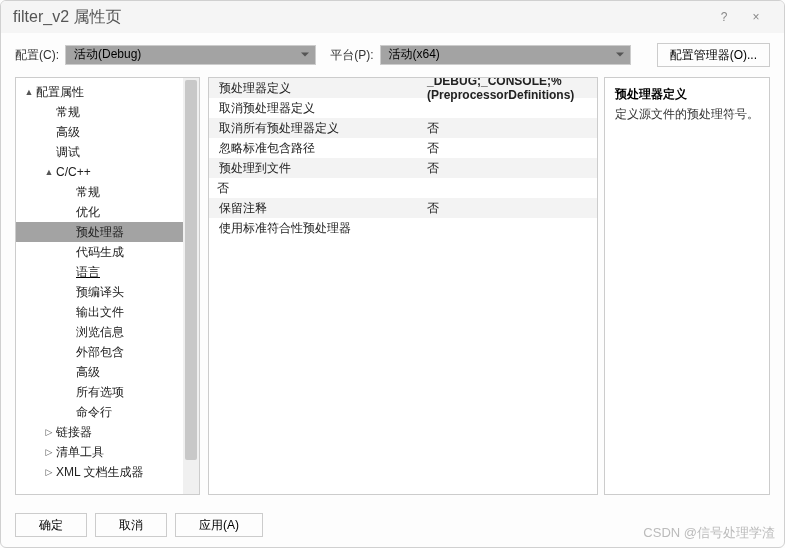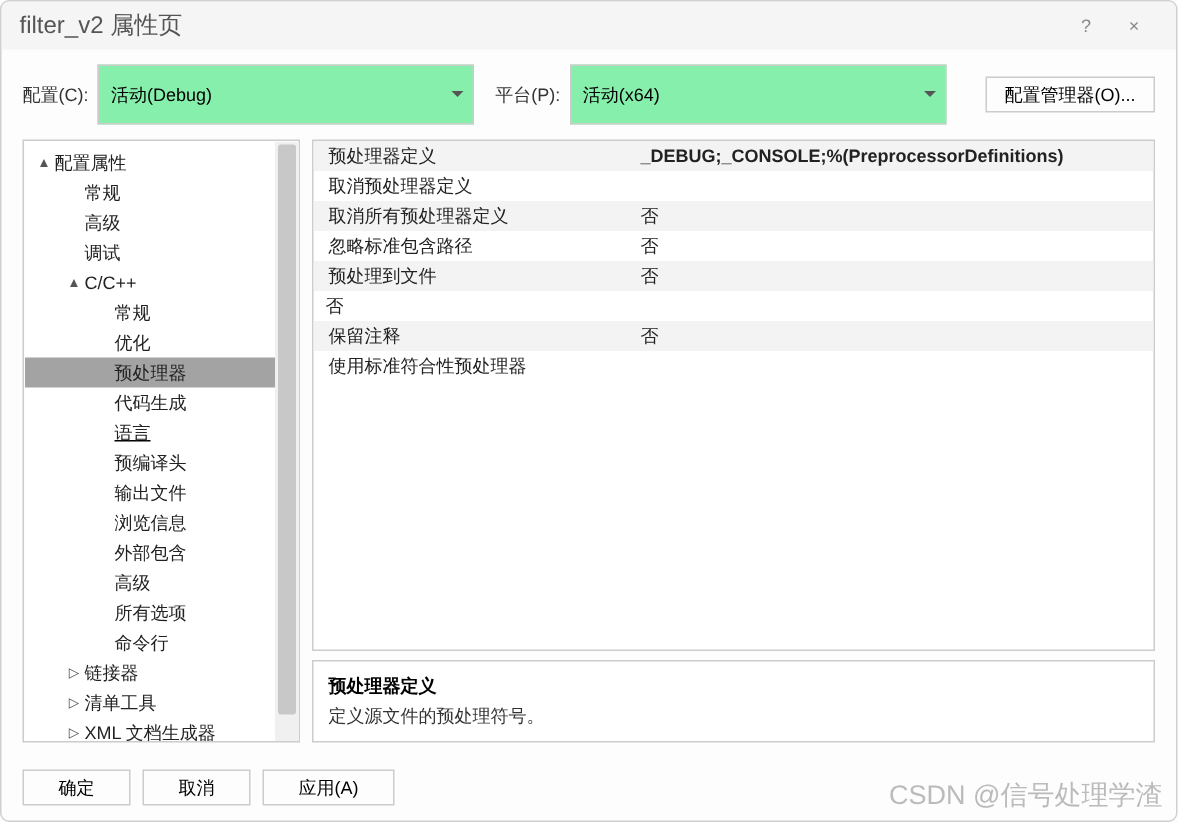--- a/index.html
+++ b/index.html
@@ -2,44 +2,44 @@
 <html><head>
   <meta charset="utf-8">
   <style>
     * { box-sizing: border-box; margin: 0; padding: 0; font-family: "Microsoft YaHei", "Segoe UI", sans-serif; font-size: 12px; }
     body { background: #fdfdfd; width: 785px; height: 548px; display: flex; flex-direction: column; border: 1px solid #d0d0d0; border-radius: 6px; overflow: hidden; }
     .titlebar { height: 32px; display: flex; align-items: center; padding: 0 12px; background: #f5f5f5; }
     .titlebar-title { flex: 1; color: #555; font-size: 16px; }
     .titlebar-btn { width: 32px; height: 32px; display: flex; align-items: center; justify-content: center; color: #888; }
     .config-row { display: flex; align-items: center; padding: 10px 14px; gap: 6px; }
     .config-row label { color: #333; }
-    .select { border: 1px solid #ccc; background: #86efac; height: 40px; padding: 0 20px 0 8px; display: flex; align-items: center; position: relative; }
+    .select { border: 1px solid #ccc; background: #a3a3a3; height: 20px; padding: 0 20px 0 8px; display: flex; position: relative; }
     .select::after { content: ""; position: absolute; right: 6px; top: 50%; transform: translateY(-30%); border: 4px solid transparent; border-top-color: #555; }
     .select-config { flex: 1; }
     .select-platform { flex: 1; }
     .btn { border: 1px solid #ccc; background: #fdfdfd; height: 24px; padding: 0 12px; display: flex; align-items: center; justify-content: center; cursor: pointer; }
     .main { flex: 1; display: flex; padding: 0 14px 8px 14px; gap: 8px; min-height: 0; }
     .tree-pane { width: 185px; border: 1px solid #ccc; background: #fff; overflow-y: auto; position: relative; }
     .tree { padding: 4px 0; }
     .tree-item { display: flex; align-items: center; height: 20px; padding-right: 8px; cursor: default; white-space: nowrap; }
     .tree-item.selected { background: #a3a3a3; }
     .tree-toggle { width: 14px; display: inline-flex; justify-content: center; color: #555; font-size: 9px; }
     .tree-label { color: #222; }
-    .right-pane { flex: 1; display: flex; flex-direction: column; gap: 6px; min-width: 0; }
+    .right-pane { flex: 1; display: flex; flex-direction: row; gap: 6px; min-width: 0; }
     .prop-grid { flex: 1; border: 1px solid #ccc; background: #fff; overflow-y: auto; }
     .prop-row { display: flex; height: 20px; align-items: center; }
     .prop-row:nth-child(odd) { background: #f3f3f3; }
     .prop-name { width: 210px; padding-left: 10px; color: #222; }
     .prop-value { flex: 1; padding-left: 8px; color: #222; }
     .prop-row.selected .prop-value { font-weight: bold; }
     .desc-box { border: 1px solid #ccc; background: #fff; padding: 8px 10px; min-height: 52px; }
     .desc-title { font-weight: bold; margin-bottom: 3px; }
     .desc-text { color: #333; }
     .footer { display: flex; gap: 8px; padding: 10px 14px; align-items: center; }
-    .watermark { position: absolute; right: 10px; bottom: 6px; color: #bbb; font-size: 18px; pointer-events: none; }
+    .watermark { position: absolute; right: 10px; bottom: 6px; color: #bbb; font-size: 13px; pointer-events: none; }
     .scroll-track { position: absolute; right: 0; top: 0; bottom: 0; width: 16px; background: #f0f0f0; }
     .scroll-thumb { position: absolute; left: 2px; right: 2px; background: #c8c8c8; border-radius: 2px; }
   </style>
 </head>
 <body>
 
 <div class="titlebar">
   <div class="titlebar-title">filter_v2 属性页</div>
   <div class="titlebar-btn">?</div>
   <div class="titlebar-btn">×</div>

